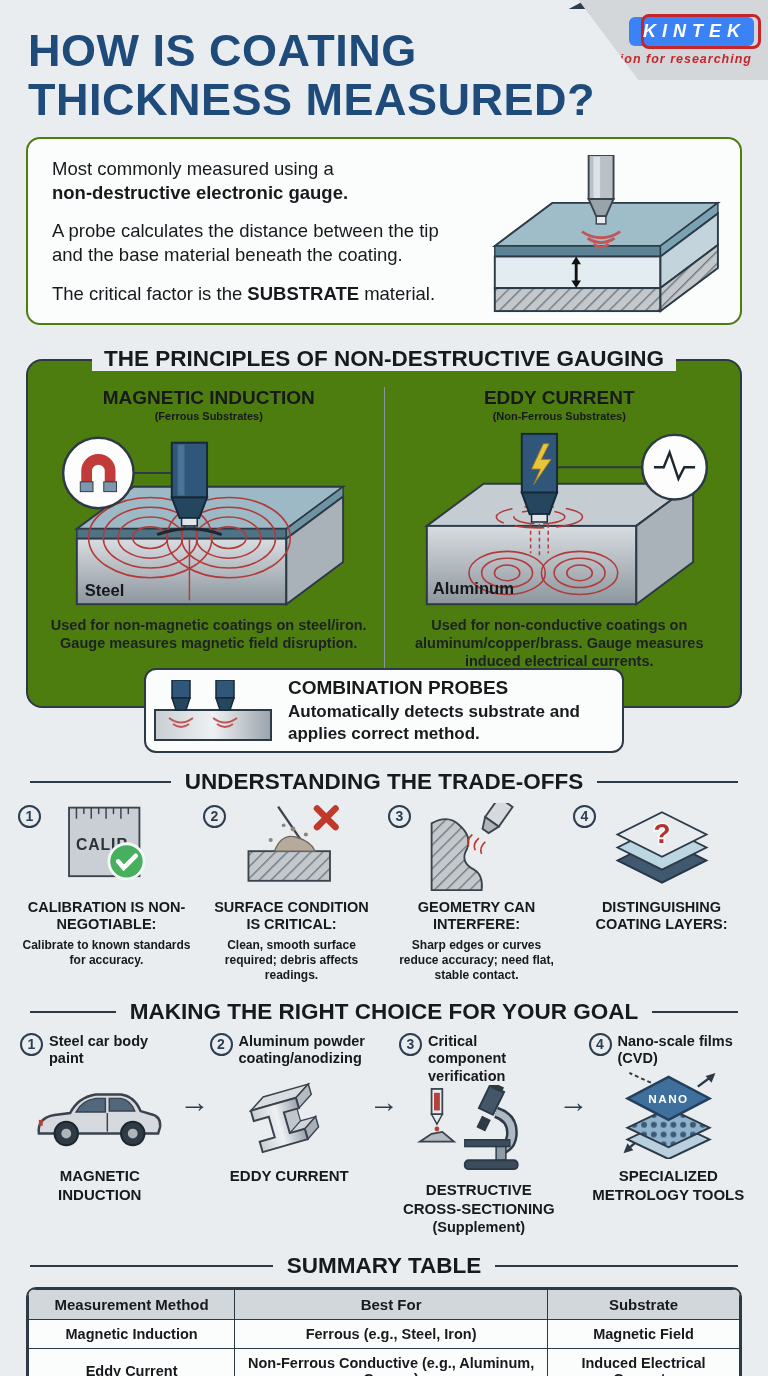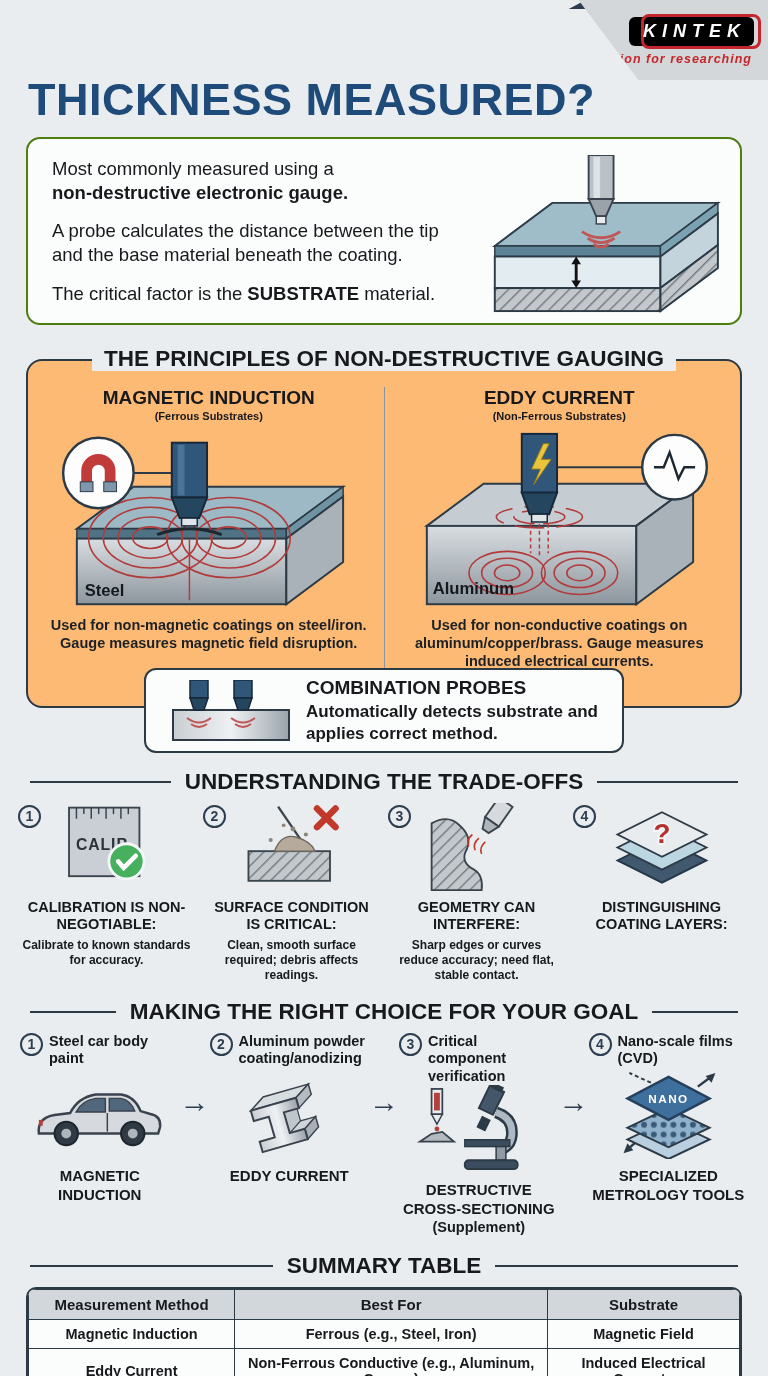--- a/index.html
+++ b/index.html
@@ -14,54 +14,54 @@
     color: #17191c;
     display: flex; flex-direction: column;
   }
   
   .corner-navy { position:absolute; top:0; right:0; width:212px; height:9px;
     background:#2b3d4e; clip-path:polygon(14% 0,100% 0,100% 100%,6% 100%); }
   .corner-panel { position:absolute; top:0; right:0; width:206px; height:80px;
     background:#d3d7da; clip-path:polygon(8% 0,100% 0,100% 100%,37% 100%);
     padding: 17px 14px 0 0; text-align:right; }
   .logo-badge { display:inline-block; position:relative; z-index:0;
-    background:#000000; color:#fff; font-weight:700; font-style:italic;
+    background:#3b82f6; color:#fff; font-weight:700; font-style:italic;
     letter-spacing:6px; font-size:18px; padding:4px 8px 4px 14px; border-radius:6px; }
   .logo-badge::after { content:""; position:absolute; z-index:-1;
     top:-3px; left:12px; right:-7px; bottom:-3px;
     border:3px solid #c4262b; border-radius:8px; }
   .logo-tagline { color:#c4262b; font-size:12.5px; font-weight:700; font-style:italic;
     letter-spacing:1px; margin-top:6px; padding-right:2px; }
   
   .header { padding:26px 0 0 28px; }
   .title { font-size:45px; font-weight:800; color:#1e4b7a; line-height:1.09; letter-spacing:.5px; }
   
   .intro-box { margin:13px 26px 0; border:2px solid #4d7c0f; border-radius:14px;
     background:#fbfdfd; padding:16px 8px 10px 24px; display:flex; align-items:center; }
   .intro-text { flex:1 1 auto; }
   .intro-text p { font-size:18.5px; line-height:1.28; margin-bottom:15px; font-weight:500; }
   .intro-text p:last-child { margin-bottom:6px; }
   .intro-text strong { font-weight:800; }
   .intro-art { flex:0 0 258px; display:flex; justify-content:center; }
   
   .pwrap { margin:34px 26px 0; }
   .pbox { position:relative; border:2px solid #2c3a46; border-radius:16px;
-    background:#fdba74; padding:14px 6px 36px; }
+    background:#4d7c0f; padding:14px 6px 36px; }
   .pbox-title { position:absolute; top:-15px; left:0; width:100%; text-align:center; }
   .pbox-title span { background:#e9edf0; padding:0 12px; font-size:22.5px; font-weight:800; color:#17191c; }
   .pcols { display:flex; margin-top:12px; }
   .pcol { flex:1; padding:0 6px; text-align:center; }
   .pcol + .pcol { border-left:1.5px solid #8a949e; }
   .pheading { font-size:19px; font-weight:800; }
   .psub { font-size:11px; font-weight:700; margin-top:1px; }
   .part { margin-top:6px; display:flex; justify-content:center; }
   .pcap { font-size:14.5px; font-weight:600; line-height:1.25; margin-top:2px; color:#1d2126; }
   .combo { position:relative; width:480px; margin:-40px auto 0; background:#fbfdfd;
     border:2px solid #2c3a46; border-radius:12px; display:flex; align-items:center;
-    gap:14px; padding:7px 24px; }
+    gap:14px; padding:7px 6px; }
   .combo-art { flex:0 0 122px; display:flex; justify-content:center; }
   .combo-title { font-size:19px; font-weight:800; }
   .combo-desc { font-size:17px; font-weight:600; line-height:1.25; margin-top:2px; }
   
   .rule-title { display:flex; align-items:center; gap:14px; margin:16px 30px 0;
     font-size:22.5px; font-weight:800; color:#17191c; white-space:nowrap; }
   .rule-title::before, .rule-title::after { content:""; flex:1; height:2px; background:#2c3a46; }
   
   .trow { display:flex; padding:8px 14px 0; }
   .titem { flex:1; position:relative; padding:0 7px; text-align:center; }
@@ -119,21 +119,21 @@
 
 <div class="page">
 
   <div class="corner-navy"></div>
   <div class="corner-panel">
     <span class="logo-badge">KINTEK</span>
     <div class="logo-tagline">Solution for researching</div>
   </div>
 
   <div class="header">
-    <h1 class="title"><br><span>THICKNESS MEASURED?</span></h1>
+    <h1 class="title"><span>HOW IS COATING</span><br><span>THICKNESS MEASURED?</span></h1>
   </div>
 
   <section class="intro-box">
     <div class="intro-text">
       <p><span>Most commonly measured using a</span><br><strong>non-destructive electronic gauge.</strong></p>
       <p>A probe calculates the distance between the tip and the base material beneath the coating.</p>
       <p><span>The critical factor is the </span><strong>SUBSTRATE</strong><span> material.</span></p>
     </div>
     <div class="intro-art">
       <svg viewBox="0 0 250 165" width="250" height="158">

